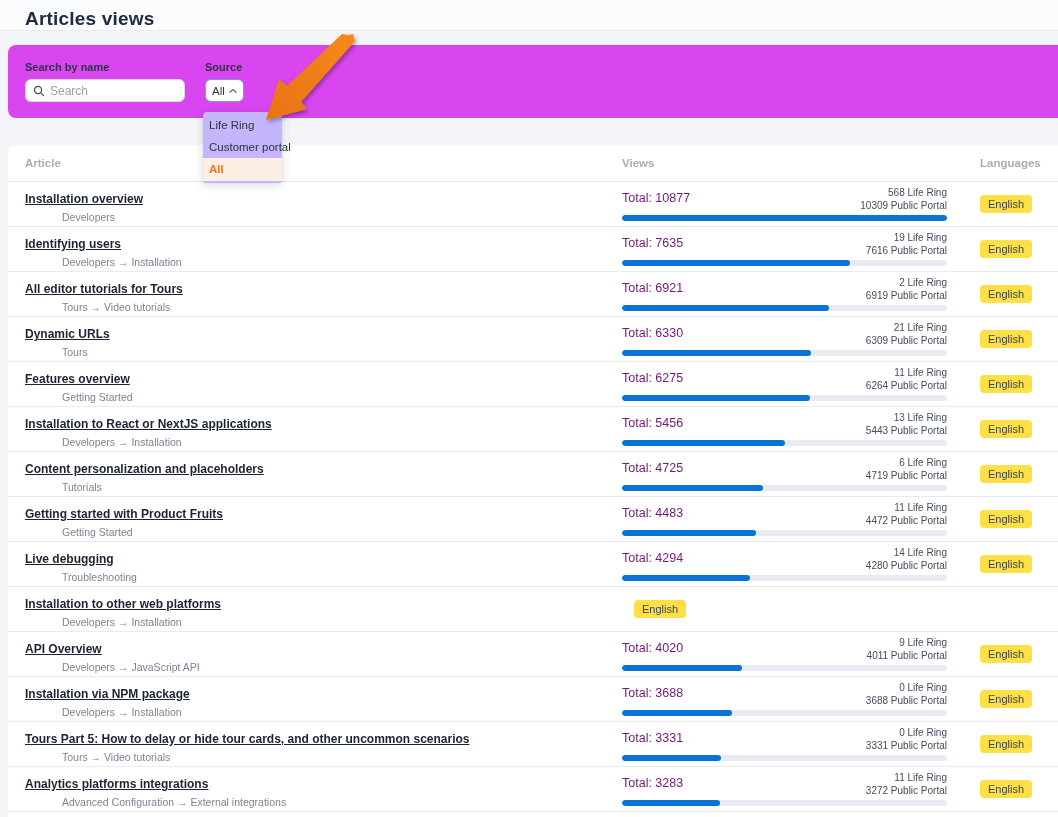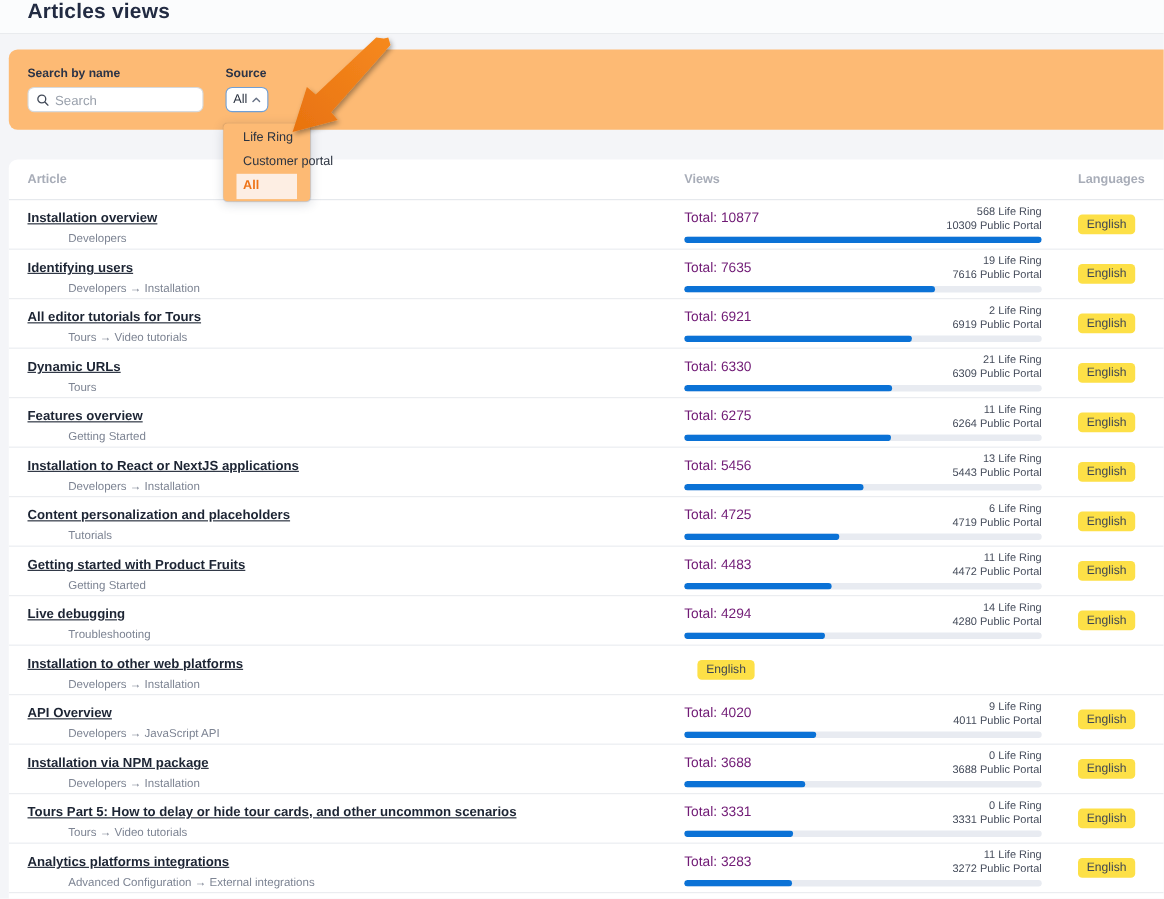--- a/index.html
+++ b/index.html
@@ -7,28 +7,28 @@
   body {
     font-family:"Liberation Sans", sans-serif;
     background:#f4f5f8;
     position:relative;
     color:#1e2638;
   }
   
   .topbar {
     position:absolute; top:0; left:0; right:0; height:31px;
     background:#fbfcfd; border-bottom:1px solid #e9ebee;
-    display:flex; align-items:flex-start; padding-left:25px;
+    display:flex; align-items:flex-end; padding-left:25px;
   }
   .page-title { font-size:19px; font-weight:700; color:#222b42; letter-spacing:.2px; }
 
   
   .filter-card {
     position:absolute; top:45px; left:8px; right:0; height:73px;
-    background:#fdba74; border-radius:8px 0 0 8px;
+    background:#d946ef; border-radius:8px 0 0 8px;
   }
   .field-group { position:absolute; top:16px; }
   .field-group.search { left:17px; }
   .field-group.source { left:197px; }
   .field-label { font-size:11px; font-weight:700; color:#2c3447; display:block; }
   .search-box {
     margin-top:6px; width:160px; height:23px;
     border:1px solid #d6dade; border-radius:6px; background:#fff;
     display:flex; align-items:center; padding:0 7px; gap:5px;
   }
@@ -39,21 +39,21 @@
   .search-box input::placeholder { color:#9aa1ac; }
   .select-box {
     margin-top:6px; height:23px; min-width:34px;
     border:1px solid #6f9fd6; border-radius:6px; background:#fff;
     display:inline-flex; align-items:center; padding:0 6px; gap:4px;
     font-size:11.5px; color:#2b3340; cursor:pointer;
   }
   
   .dropdown {
     position:absolute; left:203px; top:112px; width:79px; z-index:20;
-    background:#fdba74; border-radius:4px; padding:2px 12px;
+    background:#c4b5fd; border-radius:4px; padding:2px 0;
     box-shadow:0 2px 10px rgba(40,50,70,.18), 0 0 1px rgba(40,50,70,.2);
   }
   .dropdown-item {
     height:22px; line-height:22px; padding:0 6px;
     font-size:11.5px; color:#2b3340; white-space:nowrap; cursor:pointer;
   }
   .dropdown-item.selected {
     background:#fdeee3; color:#ee7418; font-weight:700; height:23px; line-height:23px;
   }
   

